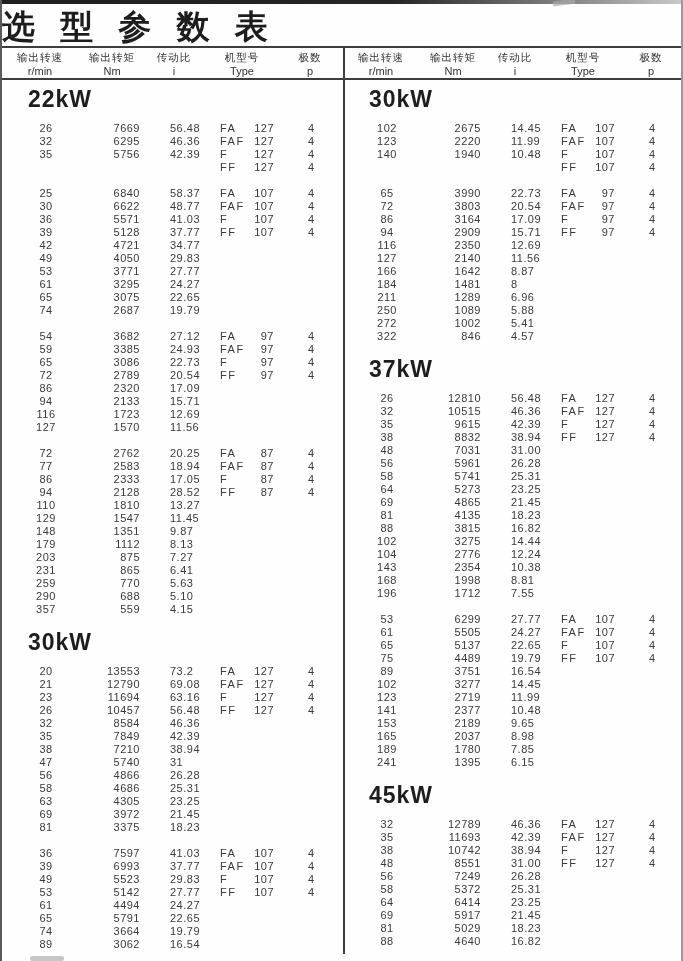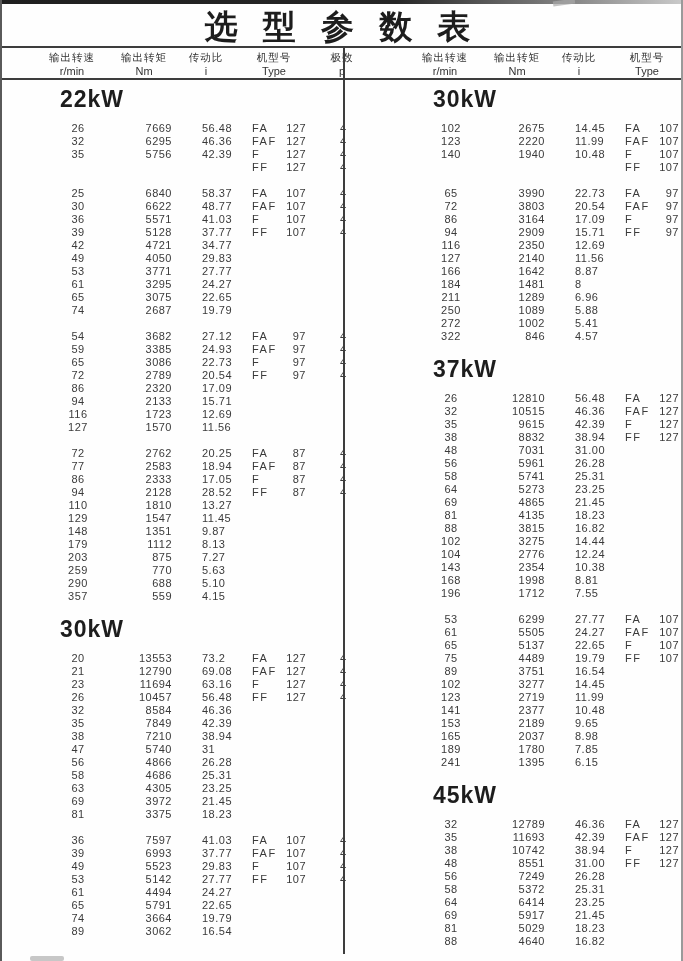--- a/index.html
+++ b/index.html
@@ -8,25 +8,25 @@
     background:var(--paper,#fefefe);
     font-family:"Liberation Sans", sans-serif;
     color:var(--ink,#3a3a3a);
     border-left:2px solid #5a5a5a;border-right:2px solid #9a9a9a;
     box-sizing:border-box;
   }
   .top-bar{position:absolute;top:0;left:0;right:0;height:4px;
     background:linear-gradient(to right,#1f1f1f 0%,#262626 58%,#8a8a8a 85%,#c9c9c9 100%);}
   .corner-mark{position:absolute;top:0;left:551px;width:22px;height:5px;
     background:#aaa;transform:rotate(-8deg);opacity:.7;}
-  .title{margin-top:10px;text-align:center;font-size:33px;font-weight:bold;
+  .title{margin-top:10px;font-size:33px;font-weight:bold;
     letter-spacing:8px;line-height:34px;color:#1d1d1d;}
   .header-band{display:flex;margin-top:2px;height:30px;
     border-top:2px solid var(--rule,#3d3d3d);border-bottom:2px solid var(--rule,#3d3d3d);}
-  .half{width:341px;flex:0 0 341px;margin-left:32px;}
+  .half{width:341px;flex:0 0 341px;}
   .header-half{display:flex;}
   .hcell{display:flex;flex-direction:column;align-items:center;justify-content:center;padding-top:1px;}
   .hcell:nth-child(1){flex:0 0 76px;}
   .hcell:nth-child(2){flex:0 0 68px;text-align:right;}
   .hcell:nth-child(3){flex:0 0 56px;}
   .hcell:nth-child(4){flex:0 0 80px;}
   .hcell:nth-child(5){flex:0 0 56px;}
   .h-cn{font-size:10.5px;letter-spacing:1px;color:#333;}
   .h-unit{font-size:11px;color:#333;}
   .body-band{display:flex;}
@@ -414,20 +414,30 @@
               <div class="c1">203</div>
               <div class="c2">875</div>
               <div class="c3">7.27</div>
               <div class="c4">
                 <div class="tcode"></div>
                 <div class="tsize"></div>
               </div>
               <div class="c5"></div>
             </div>
             <div class="row">
+              <div class="c1">231</div>
+              <div class="c2">865</div>
+              <div class="c3">6.41</div>
+              <div class="c4">
+                <div class="tcode"></div>
+                <div class="tsize"></div>
+              </div>
+              <div class="c5"></div>
+            </div>
+            <div class="row">
               <div class="c1">259</div>
               <div class="c2">770</div>
               <div class="c3">5.63</div>
               <div class="c4">
                 <div class="tcode"></div>
                 <div class="tsize"></div>
               </div>
               <div class="c5"></div>
             </div>
             <div class="row">

